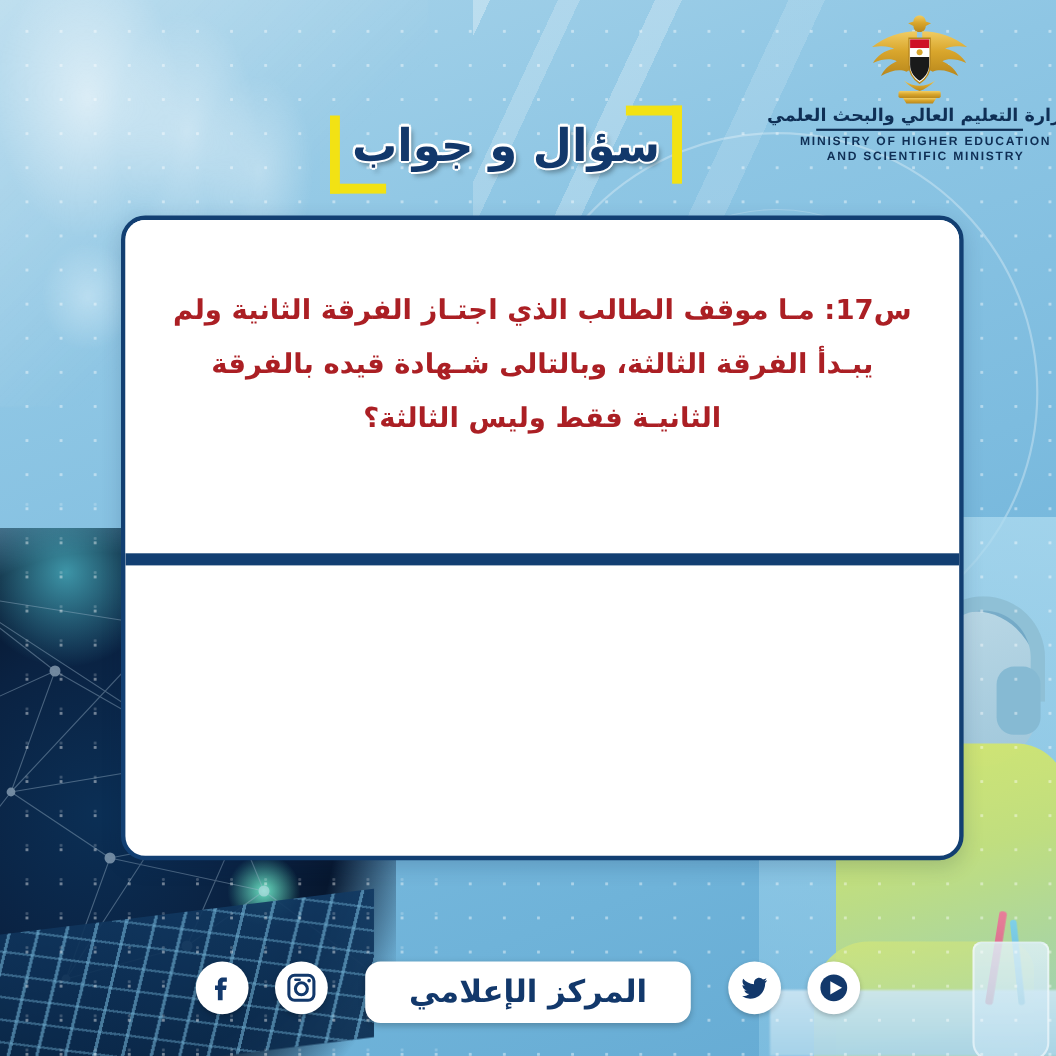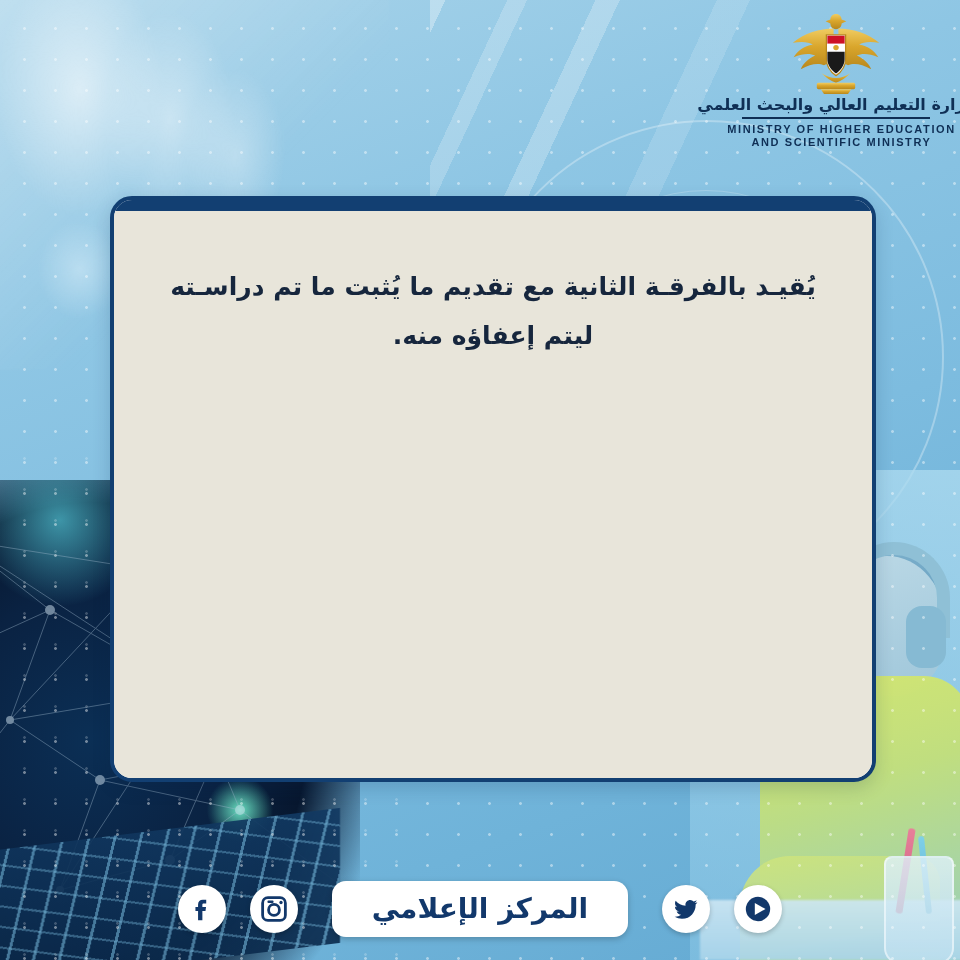--- a/index.html
+++ b/index.html
@@ -202,21 +202,21 @@
     padding:52px 40px 0;box-sizing:border-box;
   }
   .a-text{
     direction:rtl;text-align:center;color:#16263d;
     font-size:25px;font-weight:700;line-height:1.95;
   }
 
   
   .footer{
     position:absolute;left:0;bottom:16px;width:960px;height:70px;
-    display:flex;align-items:center;justify-content:center;gap:24px;
+    display:flex;justify-content:center;gap:24px;
     direction:ltr;
   }
   .social{
     width:48px;height:48px;border-radius:50%;background:#fff;
     display:flex;align-items:center;justify-content:center;
     box-shadow:0 2px 5px rgba(0,0,0,.22);flex:0 0 auto;
   }
   .social svg{display:block;}
   .pill{
     height:56px;min-width:236px;padding:0 30px;border-radius:14px;background:#fff;
@@ -304,27 +304,32 @@
         <path d="M41 96 L79 96 L75 102 L45 102 Z" fill="url(#gold)"></path>
       </svg>
       <div class="logo-ar">وزارة التعليم العالي والبحث العلمي</div>
       <div class="logo-rule"></div>
       <div class="logo-en">
         <div>MINISTRY OF HIGHER EDUCATION</div>
         <div>AND SCIENTIFIC MINISTRY</div>
       </div>
     </div>
 
+    <div class="title-wrap">
+      <div class="bracket bracket-bl"></div>
+      <div class="bracket bracket-tr"></div>
+      <div class="title-text">سؤال و جواب</div>
+    </div>
   </div>
 
   <div class="card">
+    <div class="q-area">
+      <div class="q-text">س17: مـا موقف الطالب الذي اجتـاز الفرقة الثانية ولم يبـدأ الفرقة الثالثة، وبالتالى شـهادة قيده بالفرقة الثانيـة فقط وليس الثالثة؟</div>
+    </div>
     <div class="divider"></div>
-    <div class="a-area">
-      <div class="a-text">يُقيـد بالفرقـة الثانية مع تقديم ما يُثبت ما تم دراسـته ليتم إعفاؤه منه.</div>
-    </div>
   </div>
 
   <div class="footer">
 
     <div class="social">
       <svg width="30" height="30" viewBox="0 0 32 32">
         <path fill="#12386b" d="M20.5 6h-3.6c-3.1 0-5.1 2-5.1 5.1v2.7H9v4.3h2.8V28h4.6V18.1h3.3l.6-4.3h-3.9v-2.2c0-1 .4-1.5 1.6-1.5h2.5z"></path>
       </svg>
     </div>
 

